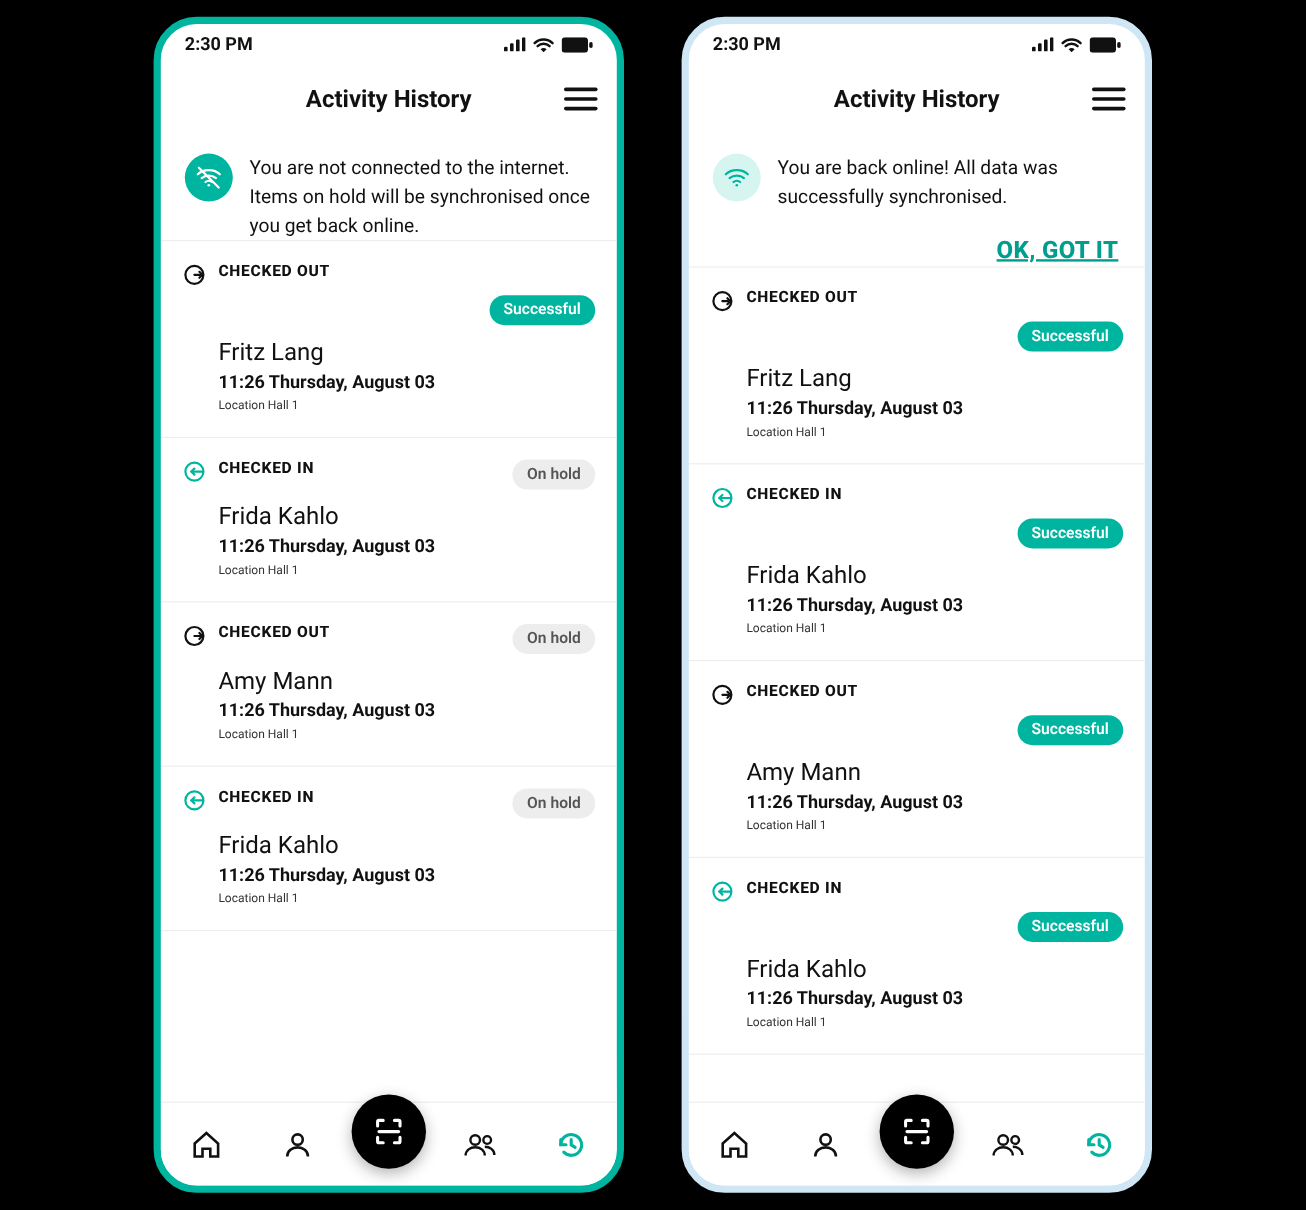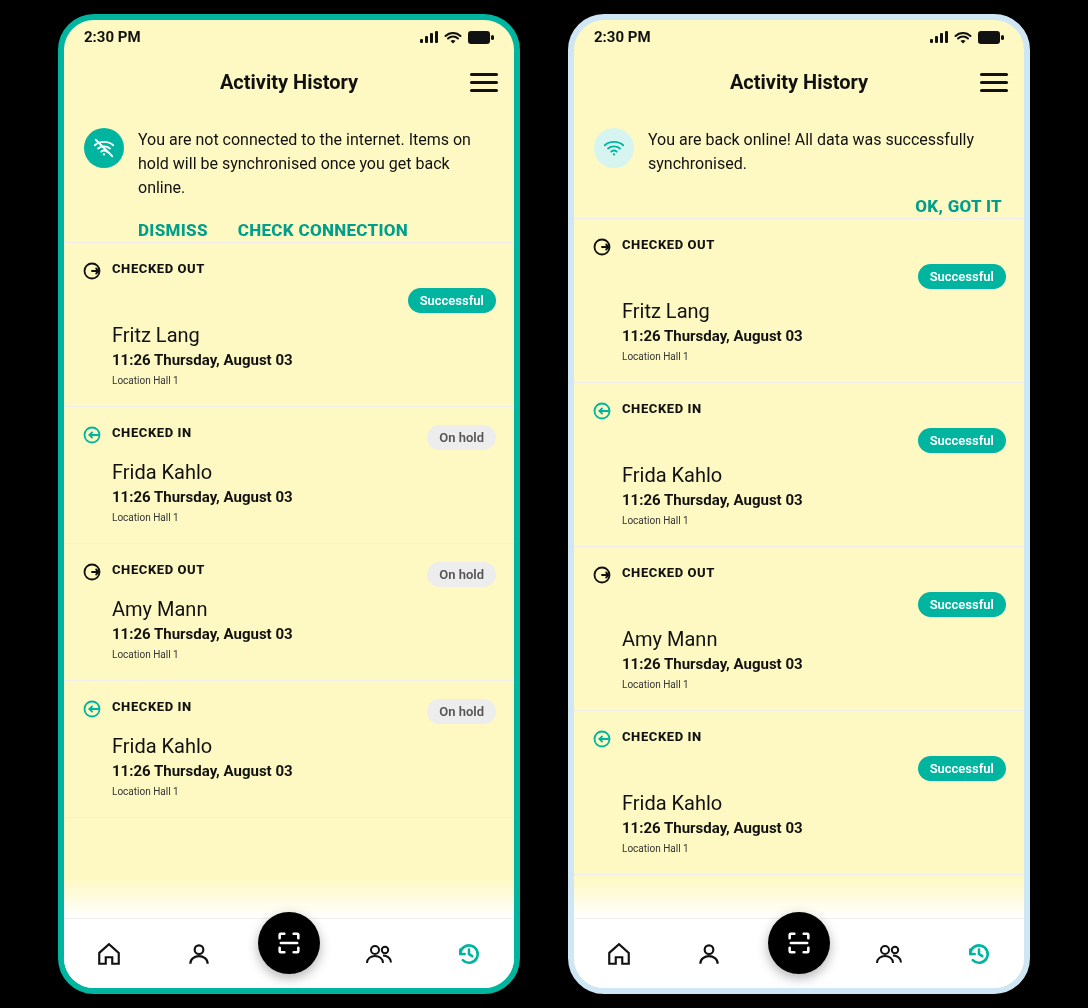--- a/index.html
+++ b/index.html
@@ -18,24 +18,24 @@
     font-family:-apple-system,BlinkMacSystemFont,"Segoe UI",Roboto,Helvetica,Arial,sans-serif;
     width:1088px;
     height:1008px;
     display:flex;
     justify-content:center;
     align-items:center;
     gap:48px;
     padding:0 50px;
   }
   .phone{
-    width:462px;
+    width:392px;
     height:980px;
     border-radius:36px;
-    background:#fef9c3;
+    background:#ffffff;
     position:relative;
     overflow:hidden;
     border:6px solid;
     display:flex;
     flex-direction:column;
   }
   .phone.offline{border-color:var(--accent);}
   .phone.online{border-color:#cfe6f5;}
   
   .statusbar{
@@ -98,23 +98,24 @@
   .banner-actions{
     width:100%;
     display:flex;
     justify-content:flex-end;
     gap:26px;
     padding:6px 2px 2px 0;
   }
   .banner-actions .txtbtn{
     color:var(--accent-dark);
     font-weight:800;
-    font-size:17px;
+    font-size:20px;
     letter-spacing:0.3px;
     cursor:pointer;
+    text-decoration:underline;
   }
   .banner.offline .banner-actions{justify-content:flex-start;padding-left:54px;}
   .banner.offline .banner-actions .txtbtn:first-child{margin-right:4px;}
   
   .list{flex:1 1 auto;overflow:hidden;}
   .item{
     padding:18px 18px 20px 18px;
     border-bottom:1px solid var(--light-divider);
   }
   .item-head{
@@ -212,24 +213,20 @@
     <div class="banner-icon offline">
       <svg width="22" height="22" viewBox="0 0 24 24" fill="none" stroke="#fff" stroke-width="2" stroke-linecap="round">
         <path d="M2 9 C7 4 17 4 22 9"></path>
           <path d="M5.5 12.5 C9 9.5 15 9.5 18.5 12.5"></path>
           <path d="M9 16 C10.7 14.5 13.3 14.5 15 16"></path>
           <circle cx="12" cy="19" r="1.2" fill="#fff" stroke="none"></circle>
         <line x1="3" y1="3" x2="21" y2="21"></line>
       </svg>
     </div>
     <div class="banner-text">You are not connected to the internet. Items on hold will be synchronised once you get back online.</div>
-    <div class="banner-actions">
-      <span class="txtbtn">DISMISS</span>
-      <span class="txtbtn">CHECK CONNECTION</span>
-    </div>
   </div>
 
   <div class="list">
       <div class="item">
         <div class="item-head">
           <span class="dir-icon"><svg width="20" height="20" viewBox="0 0 24 24" fill="none" stroke="#111" stroke-width="2.2" stroke-linecap="round">
               <circle cx="12" cy="12" r="9"></circle>
               <line x1="12" y1="12" x2="20" y2="12"></line>
               <polyline points="17 9 20 12 17 15"></polyline>
             </svg></span>

